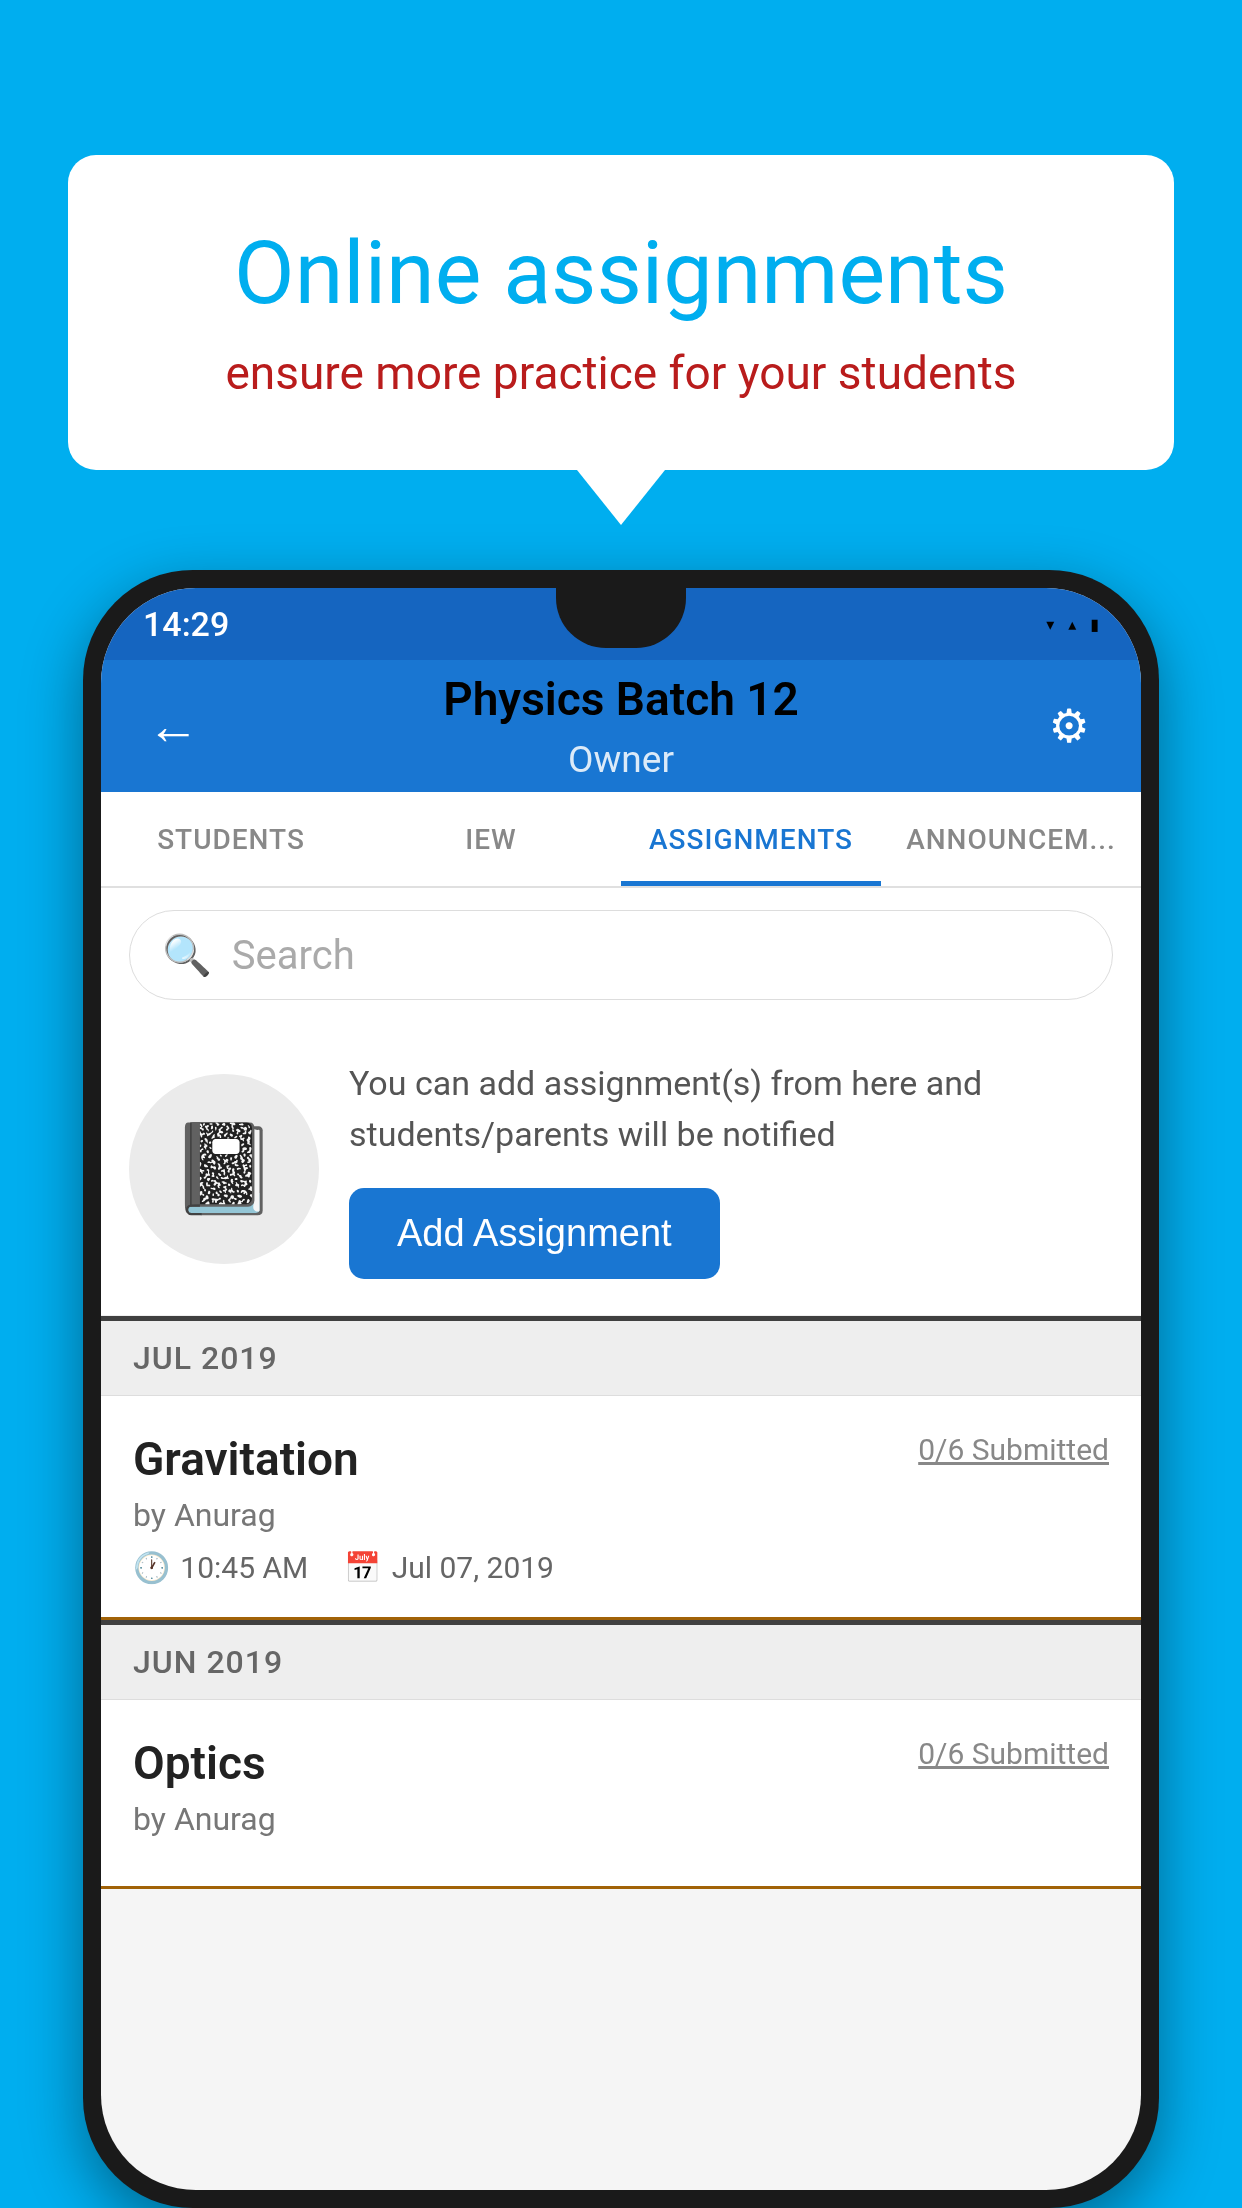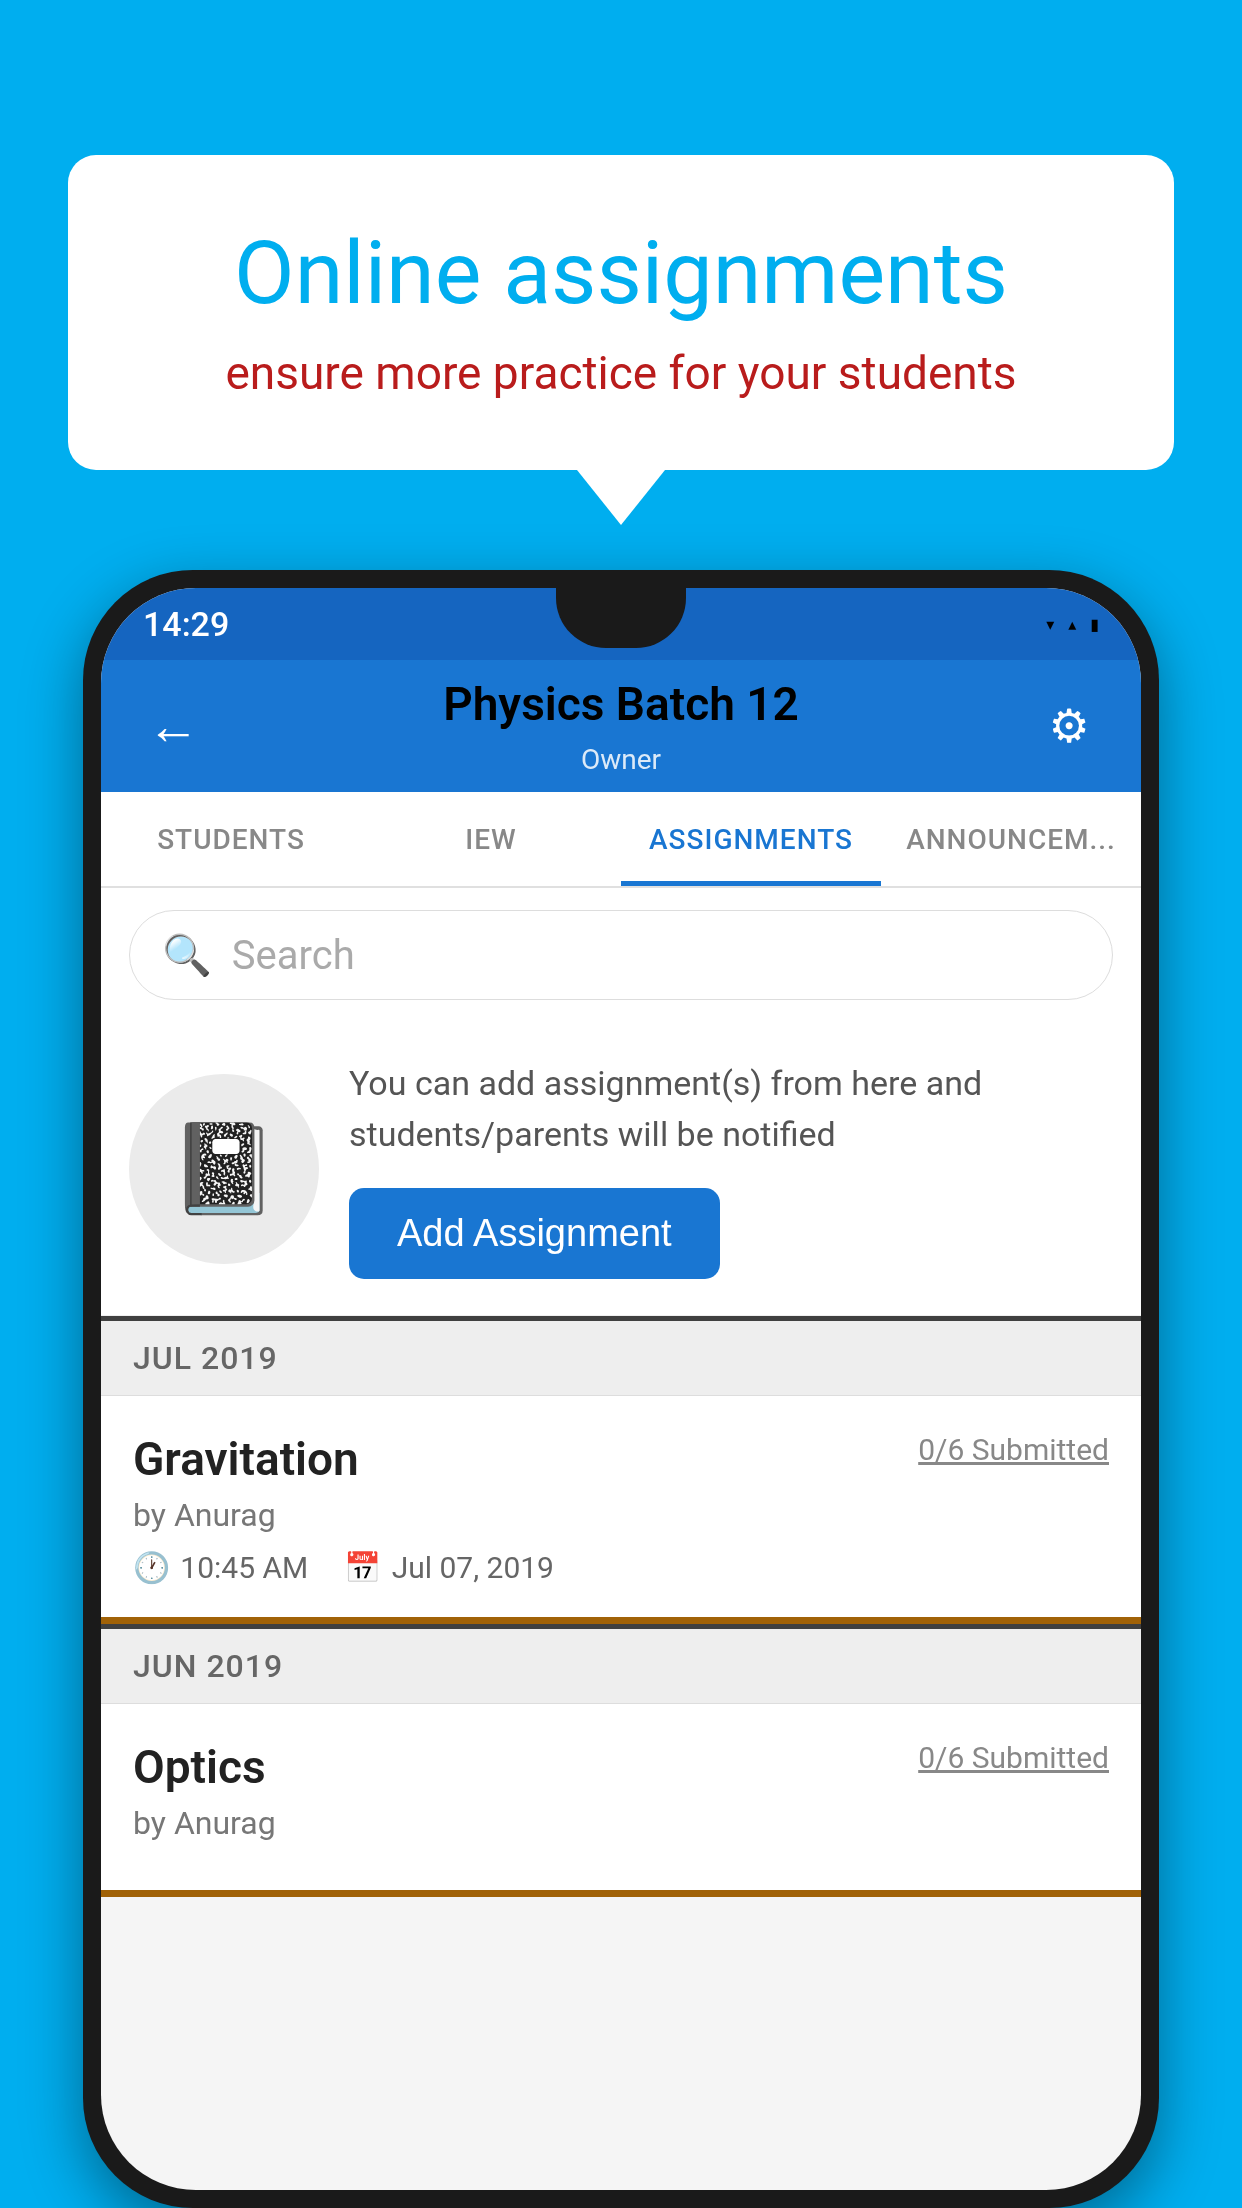--- a/index.html
+++ b/index.html
@@ -135,21 +135,21 @@
     }
 
     .app-bar-title {
       color: #000000;
       font-size: 46px;
       font-weight: 600;
     }
 
     .app-bar-subtitle {
       color: rgba(255,255,255,0.85);
-      font-size: 28px;
+      font-size: 37px;
       margin-top: 12px;
     }
 
     .settings-btn {
       color: white;
       font-size: 46px;
       cursor: pointer;
       width: 72px;
       text-align: center;
     }
@@ -282,21 +282,21 @@
       font-weight: 500;
       letter-spacing: 1px;
       border-top: 5px solid #404040;
       border-bottom: 1px solid #ddd;
     }
 
     
     .assignment-item {
       background: white;
       padding: 36px 32px 32px;
-      border-bottom: 7px solid #a16207;
+      border-bottom: 3px solid #a16207;
     }
 
     .assignment-row-top {
       display: flex;
       justify-content: space-between;
       align-items: flex-start;
       margin-bottom: 10px;
     }
 
     .assignment-name {

